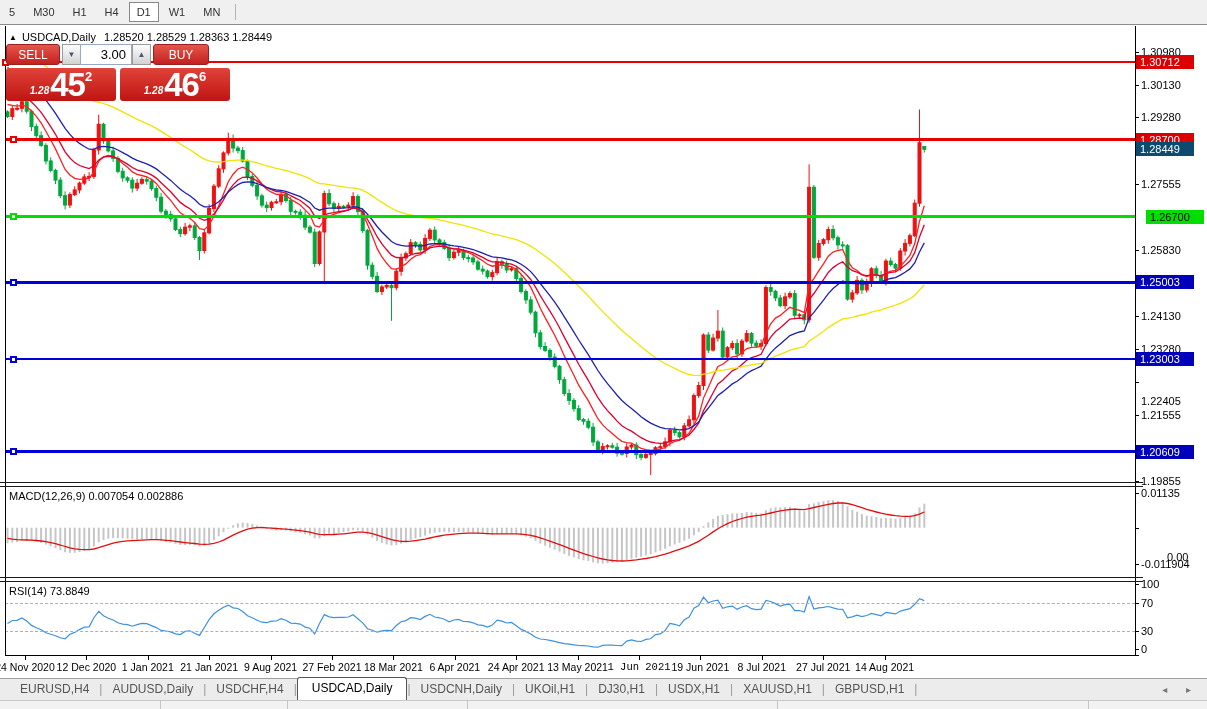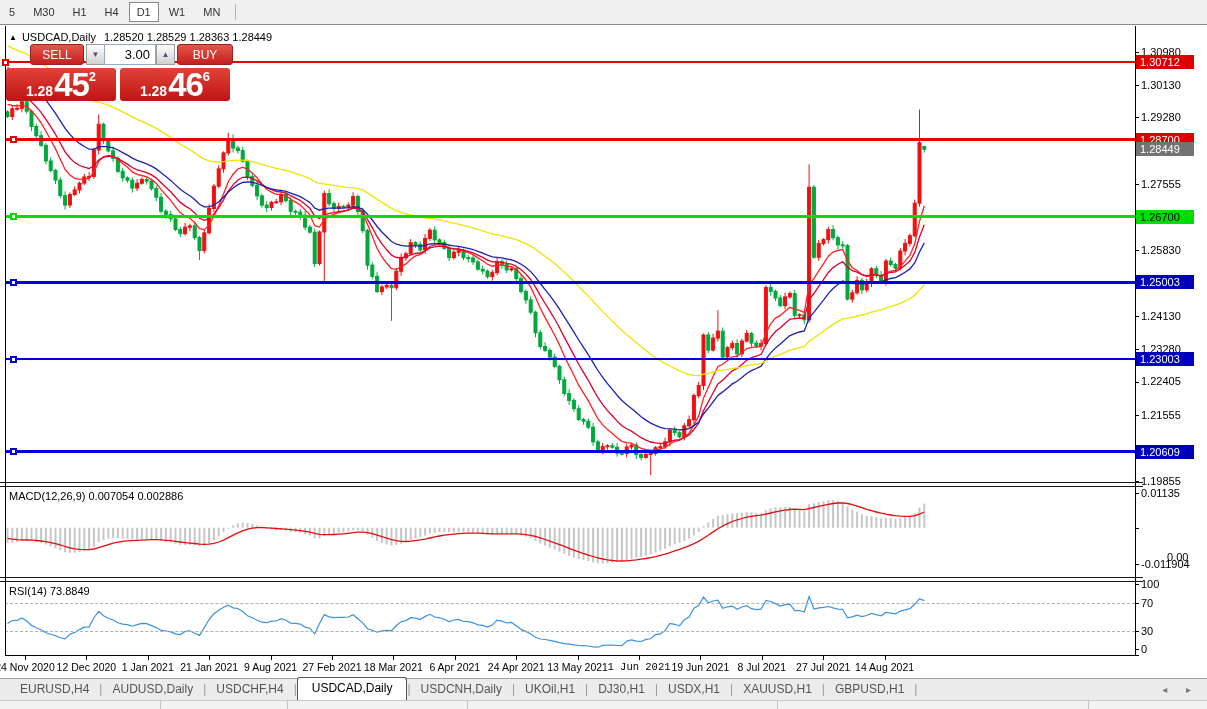--- a/index.html
+++ b/index.html
@@ -11,39 +11,39 @@
   .tfbtn{font-size:11px;color:#333;padding:3px 7px;margin:0 1px;border:1px solid transparent;cursor:default;}
   .tfbtn.active{background:#fff;border:1px solid #888;}
   .tbsep{width:1px;height:16px;background:#b5b5b5;margin:0 6px;}
   
   #chartwin{position:absolute;left:0;top:25px;width:1207px;height:684px;background:#fff;}
   #titlerow{position:absolute;left:9px;top:6px;z-index:8;font-size:11px;color:#000;display:flex;align-items:center;}
   #titlerow .tri{font-size:8px;margin-right:5px;}
   #titlerow .sym{margin-right:8px;}
   
   #tradepanel{position:absolute;left:6px;top:19px;width:225px;z-index:9;}
-  .tp-row1{position:relative;height:24px;margin-left:24px;}
+  .tp-row1{position:relative;height:24px;}
   .btn-red{position:absolute;top:0;height:21px;background:linear-gradient(#e4564a,#c42020);
     border:1px solid #992020;border-radius:3px;color:#fff;font-size:12px;display:flex;
     align-items:center;justify-content:center;box-sizing:border-box;}
   #sellbtn{left:0;width:54px;}
   #buybtn{left:147px;width:56px;}
   .spinbtn{position:absolute;top:0;height:21px;width:19px;background:linear-gradient(#fdfdfd,#d2d2d2);
     border:1px solid #9a9a9a;box-sizing:border-box;color:#46577d;font-size:8px;display:flex;
     align-items:center;justify-content:center;}
   #spindown{left:56px;}
   #spinup{left:126px;}
   #volfield{position:absolute;left:74px;top:0;width:52px;height:21px;border:1px solid #95a9c8;
     box-sizing:border-box;background:#fff;font-size:13px;text-align:right;padding:0 5px 0 0;
     font-family:"Liberation Sans",sans-serif;}
   .tile{position:absolute;top:24px;width:110px;height:33px;background:linear-gradient(#e04338,#bf1414);
     border-radius:3px;color:#fff;display:flex;align-items:flex-end;justify-content:center;padding-bottom:2px;box-sizing:border-box;}
   #selltile{left:0;}
   #buytile{left:114px;}
-  .tile .frac{font-size:14px;font-weight:bold;line-height:16px;margin-right:1px;}
+  .tile .frac{font-size:10px;font-weight:bold;line-height:16px;margin-right:1px;font-style:italic;}
   .tile .big{font-size:33px;font-weight:bold;line-height:29px;letter-spacing:-1px;}
   .tile .sup{font-size:13px;font-weight:bold;align-self:flex-start;margin-top:1px;}
   
   svg.pane{position:absolute;left:5px;z-index:1;}
   .hline{position:absolute;left:5px;width:1130px;z-index:2;}
   .handle{position:absolute;width:7px;height:7px;background:#fff;z-index:3;box-sizing:border-box;}
   .vborder{position:absolute;background:#000;z-index:2;}
   .splitline{position:absolute;left:0;width:1143px;height:1px;background:#1a1a1a;z-index:4;}
   .axis-tick{position:absolute;left:1135px;width:4px;height:1px;background:#000;z-index:3;}
   .axis-label{position:absolute;left:1141px;font-size:11px;color:#000;transform:translateY(-50%);z-index:3;white-space:nowrap;}
@@ -728,29 +728,29 @@
       <div class="axis-label" style="top: 117.3px;">1.29280</div>
       <div class="axis-tick" style="top: 183.8px;"></div>
       <div class="axis-label" style="top: 183.8px;">1.27555</div>
       <div class="axis-tick" style="top: 250.3px;"></div>
       <div class="axis-label" style="top: 250.3px;">1.25830</div>
       <div class="axis-tick" style="top: 315.9px;"></div>
       <div class="axis-label" style="top: 315.9px;">1.24130</div>
       <div class="axis-tick" style="top: 348.6px;"></div>
       <div class="axis-label" style="top: 348.6px;">1.23280</div>
       <div class="axis-tick" style="top: 382.4px;"></div>
-      <div class="axis-label" style="top: 381px;">1.22405</div>
+      <div class="axis-label" style="top: 401px;">1.22405</div>
       <div class="axis-tick" style="top: 415.2px;"></div>
       <div class="axis-label" style="top: 415.2px;">1.21555</div>
       <div class="axis-tick" style="top: 480.7px;"></div>
       <div class="axis-label" style="top: 480.7px;">1.19855</div>
       <div class="badge" style="top: 62px; background: rgb(221, 0, 0); color: rgb(255, 255, 255);">1.30712</div>
       <div class="badge" style="top: 139.6px; background: rgb(221, 0, 0); color: rgb(255, 255, 255);">1.28700</div>
-      <div class="badge" style="top: 149.3px; background: #737373; color: rgb(255, 255, 255);">1.28449</div>
-      <div class="badge" style="top: 216.7px; background: rgb(0, 221, 0); color: rgb(0, 0, 0);">1.26700</div>
+      <div class="badge" style="top: 149.3px; background: #0c4a6e; color: rgb(255, 255, 255);">1.28449</div>
+      <div class="badge" style="top: 216.7px; background: rgb(0, 221, 0); color: rgb(0, 0, 0); margin-left: 10px;">1.26700</div>
       <div class="badge" style="top: 282.2px; background: rgb(0, 0, 187); color: rgb(255, 255, 255);">1.25003</div>
       <div class="badge" style="top: 359.3px; background: rgb(0, 0, 187); color: rgb(255, 255, 255);">1.23003</div>
       <div class="badge" style="top: 451.6px; background: rgb(0, 0, 187); color: rgb(255, 255, 255);">1.20609</div>
       <div class="axis-tick" style="top: 492.7px;"></div>
       <div class="axis-label" style="top: 492.7px;">0.01135</div>
       <div class="axis-tick" style="top: 527.7px;"></div>
       <div class="axis-label" style="top: 557px; padding-left: 26px;">0.00</div>
       <div class="axis-tick" style="top: 564.4px;"></div>
       <div class="axis-label" style="top: 564.4px;">-0.011904</div>
       <div class="axis-tick" style="top: 584px;"></div>

